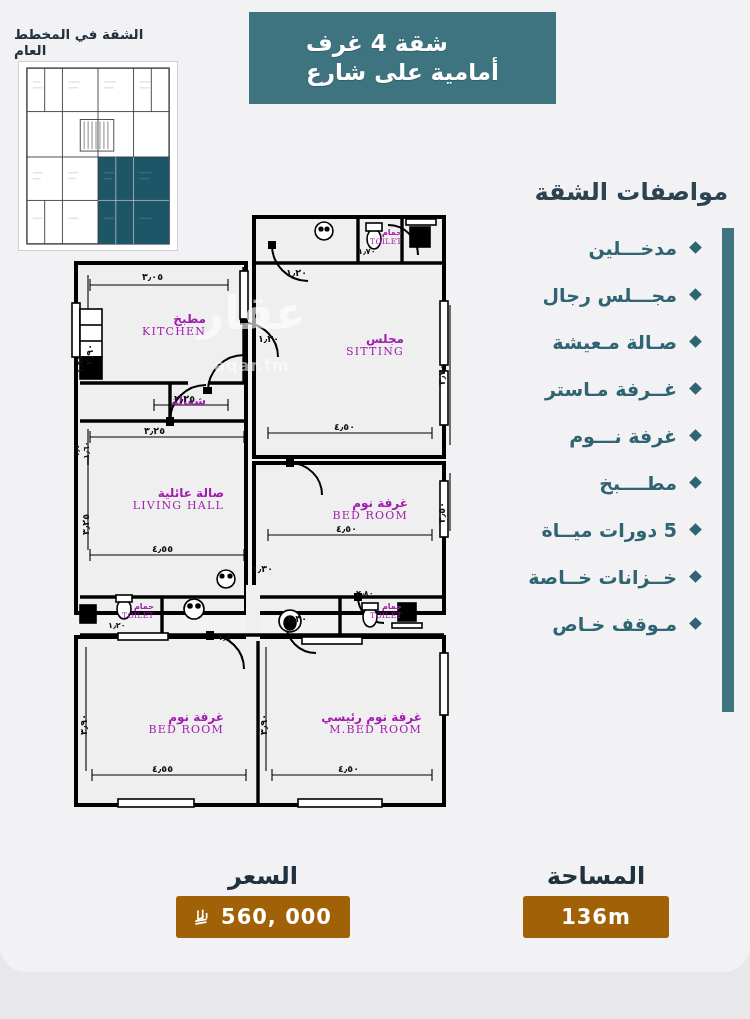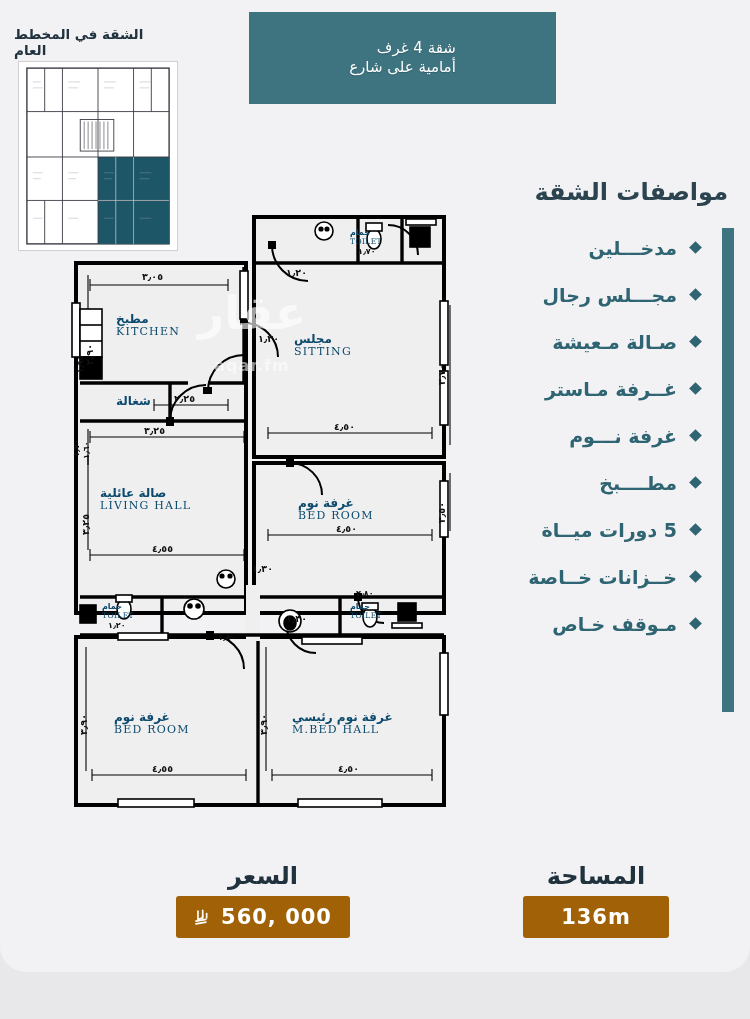--- a/index.html
+++ b/index.html
@@ -26,22 +26,22 @@
     position:relative;width:160px;height:190px;margin-left:4px;
     background:#ffffff;border:1px solid #cfcfd4;
     box-sizing:border-box;overflow:hidden;
   }
   
   .banner{
     position:absolute;left:249px;top:12px;width:307px;height:92px;
     background:#3d7480;display:flex;align-items:center;justify-content:center;
   }
   .banner-txt{
-    direction:rtl;text-align:right;color:#ffffff;
-    font-size:15px;font-weight:400;line-height:1.28;
+    direction:rtl;text-align:left;color:#ffffff;
+    font-size:23px;font-weight:700;line-height:1.28;
     text-shadow:0 1px 1px rgba(0,0,0,.18);
   }
   
   .specs{position:absolute;right:16px;top:178px;width:248px;direction:rtl;}
   .specs-title{
     font-size:24px;font-weight:700;color:#2b4450;
     text-align:right;padding-right:6px;letter-spacing:1px;
   }
   .specs-body{position:relative;margin-top:18px;padding-right:30px;}
   .specs-bar{
@@ -71,21 +71,21 @@
   }
   .wm-ar{
     font-size:46px;font-weight:700;color:rgba(255,255,255,.62);
     line-height:1;letter-spacing:2px;
   }
   .wm-en{
     font-size:16px;font-weight:700;color:rgba(255,255,255,.55);
     letter-spacing:1px;margin-top:20px;
   }
   .rm{
-    position:absolute;text-align:left;color:#0c4a6e;
+    position:absolute;text-align:right;color:#a21caf;
     font-family:"DejaVu Serif","Liberation Serif",serif;
     line-height:1.08;
   }
   .rm .ar{font-family:"DejaVu Sans","Liberation Sans",sans-serif;
     font-weight:700;font-size:12px;display:block;direction:rtl;letter-spacing:1px;}
   .rm .en{font-weight:400;font-size:11px;display:block;letter-spacing:1.2px;}
   .rm.sm .ar{font-size:8px;letter-spacing:0;}
   .rm.sm .en{font-size:7.5px;letter-spacing:.4px;}
   .dim{
     position:absolute;font-size:9.5px;font-weight:700;color:#111;
@@ -416,21 +416,21 @@
     <div class="rm" style="left:240px;top:292px;width:110px;">
       <span class="ar">غرفة نوم</span>
       <span class="en">BED  ROOM</span>
     </div>
     <div class="rm" style="left:56px;top:506px;width:110px;">
       <span class="ar">غرفة نوم</span>
       <span class="en">BED  ROOM</span>
     </div>
     <div class="rm" style="left:234px;top:506px;width:130px;">
       <span class="ar">غرفة نوم رئيسي</span>
-      <span class="en">M.BED  HALL</span>
+      <span class="en">M.BED  ROOM</span>
     </div>
     <div class="rm sm" style="left:292px;top:24px;width:52px;">
       <span class="ar">حمام</span>
       <span class="en">TOILET</span>
     </div>
     <div class="rm sm" style="left:44px;top:398px;width:52px;">
       <span class="ar">حمام</span>
       <span class="en">TOILET</span>
     </div>
     <div class="rm sm" style="left:292px;top:398px;width:52px;">

